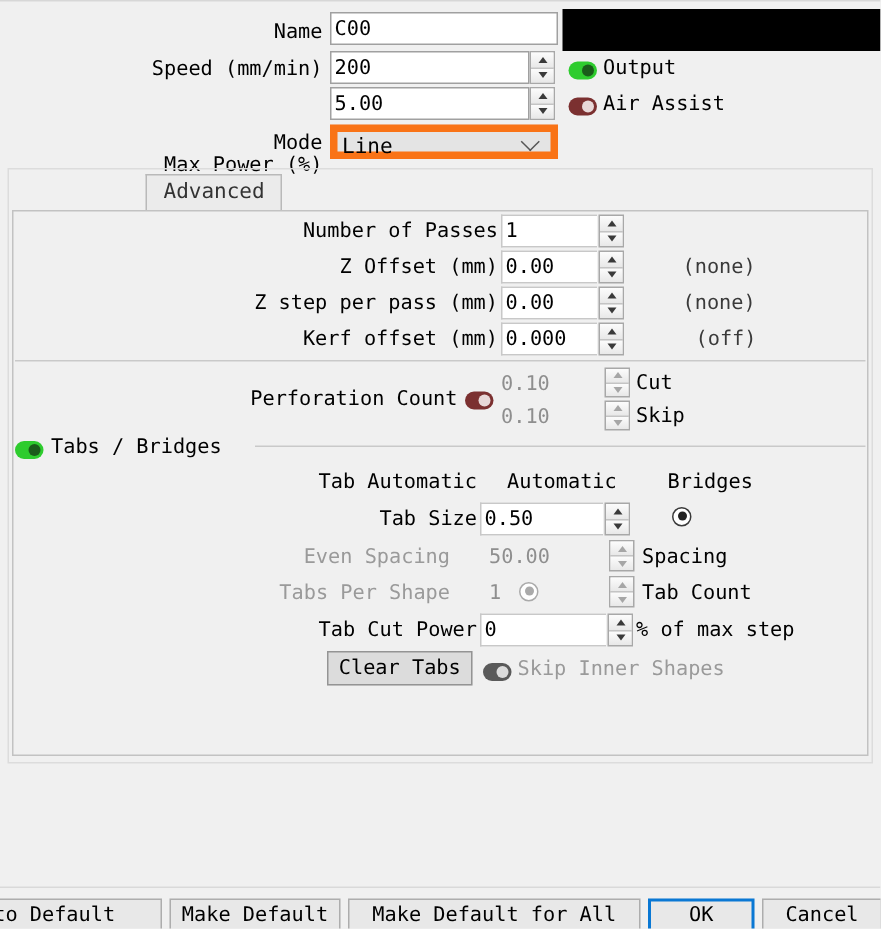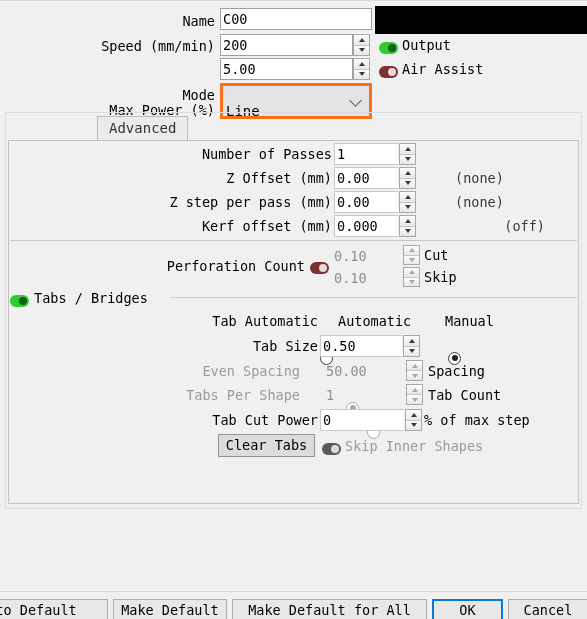--- a/index.html
+++ b/index.html
@@ -82,24 +82,24 @@
   }
   .spin .up::after   { border-bottom: 4px solid #3a3a3a; }
   .spin .down::after { border-top: 4px solid #3a3a3a; }
   .spin.dim .up::after   { border-bottom-color: #a6a6a6; }
   .spin.dim .down::after { border-top-color: #a6a6a6; }
 
   
   .combo {
     box-sizing: border-box;
     background: #e4e4e4;
-    border: 3px solid #f97316;
+    border: 5px solid #f97316;
     height: 23px;
     line-height: 21px;
-    padding: 15px 3px;
+    padding: 0 3px;
     position: relative;
     font-size: 14px;
     cursor: pointer;
   }
   .chev {
     position: absolute;
     right: 9px; top: 50%;
     width: 8px; height: 8px;
     margin-top: -5px;
     border-left: 1.6px solid #555;
@@ -315,21 +315,21 @@
 </div>
 <div class="abs lbl" style="left:455px; top:192px; width:90px; text-align:left; color:#3a3a3a;">(none)</div>
 
 
 <div class="abs lbl" style="left:60px; top:216px; width:272px;">Kerf offset (mm)</div>
 <input class="abs tbox flat" style="left: 334px; top: 215px; width: 64px;" value="0.000">
 <div class="abs spin" style="left:399px; top:215px;">
   <div class="half up"></div>
   <div class="half down"></div>
 </div>
-<div class="abs lbl" style="left:455px; top:216px; width:90px; text-align:right; color:#3a3a3a;">(off)</div>
+<div class="abs lbl" style="left:439px; top:216px; width:90px; text-align:center; color:#3a3a3a;">(off)</div>
 
 <div class="grouprule" style="left:10px; top:240px; width:567px;"></div>
 
 
 <div class="abs lbl" style="left:60px; top:256px; width:245px;">Perforation Count</div>
 <div class="abs" style="left:310px; top:259px;">
   <span class="toggle off"><span class="knob"></span></span>
 </div>
 
 <div class="abs ghost" style="left:332px; top:246px; width:66px;">0.10</div>
@@ -351,21 +351,21 @@
   <span class="toggle on"><span class="knob"></span></span>
 </div>
 <div class="abs lbl" style="left:34px; top:288px; width:140px; text-align:left;">Tabs / Bridges</div>
 <div class="grouprule" style="left:170px; top:297px; width:407px;"></div>
 
 
 <div class="abs lbl" style="left:60px; top:311px; width:258px;">Tab Automatic</div>
 <span class="abs radio" style="left:320px; top:313px;"></span>
 <div class="abs lbl" style="left:338px; top:311px; width:110px; text-align:left;">Automatic</div>
 <span class="abs radio sel" style="left:427px; top:313px;"></span>
-<div class="abs lbl" style="left:445px; top:311px; width:90px; text-align:left;">Manual</div>
+<div class="abs lbl" style="left:445px; top:311px; width:90px; text-align:left;">Bridges</div>
 
 
 <div class="abs lbl" style="left:60px; top:336px; width:258px;">Tab Size</div>
 <input class="abs tbox flat" style="left: 320px; top: 335px; width: 82px;" value="0.50">
 <div class="abs spin" style="left:403px; top:335px;">
   <div class="half up"></div>
   <div class="half down"></div>
 </div>
 
 

